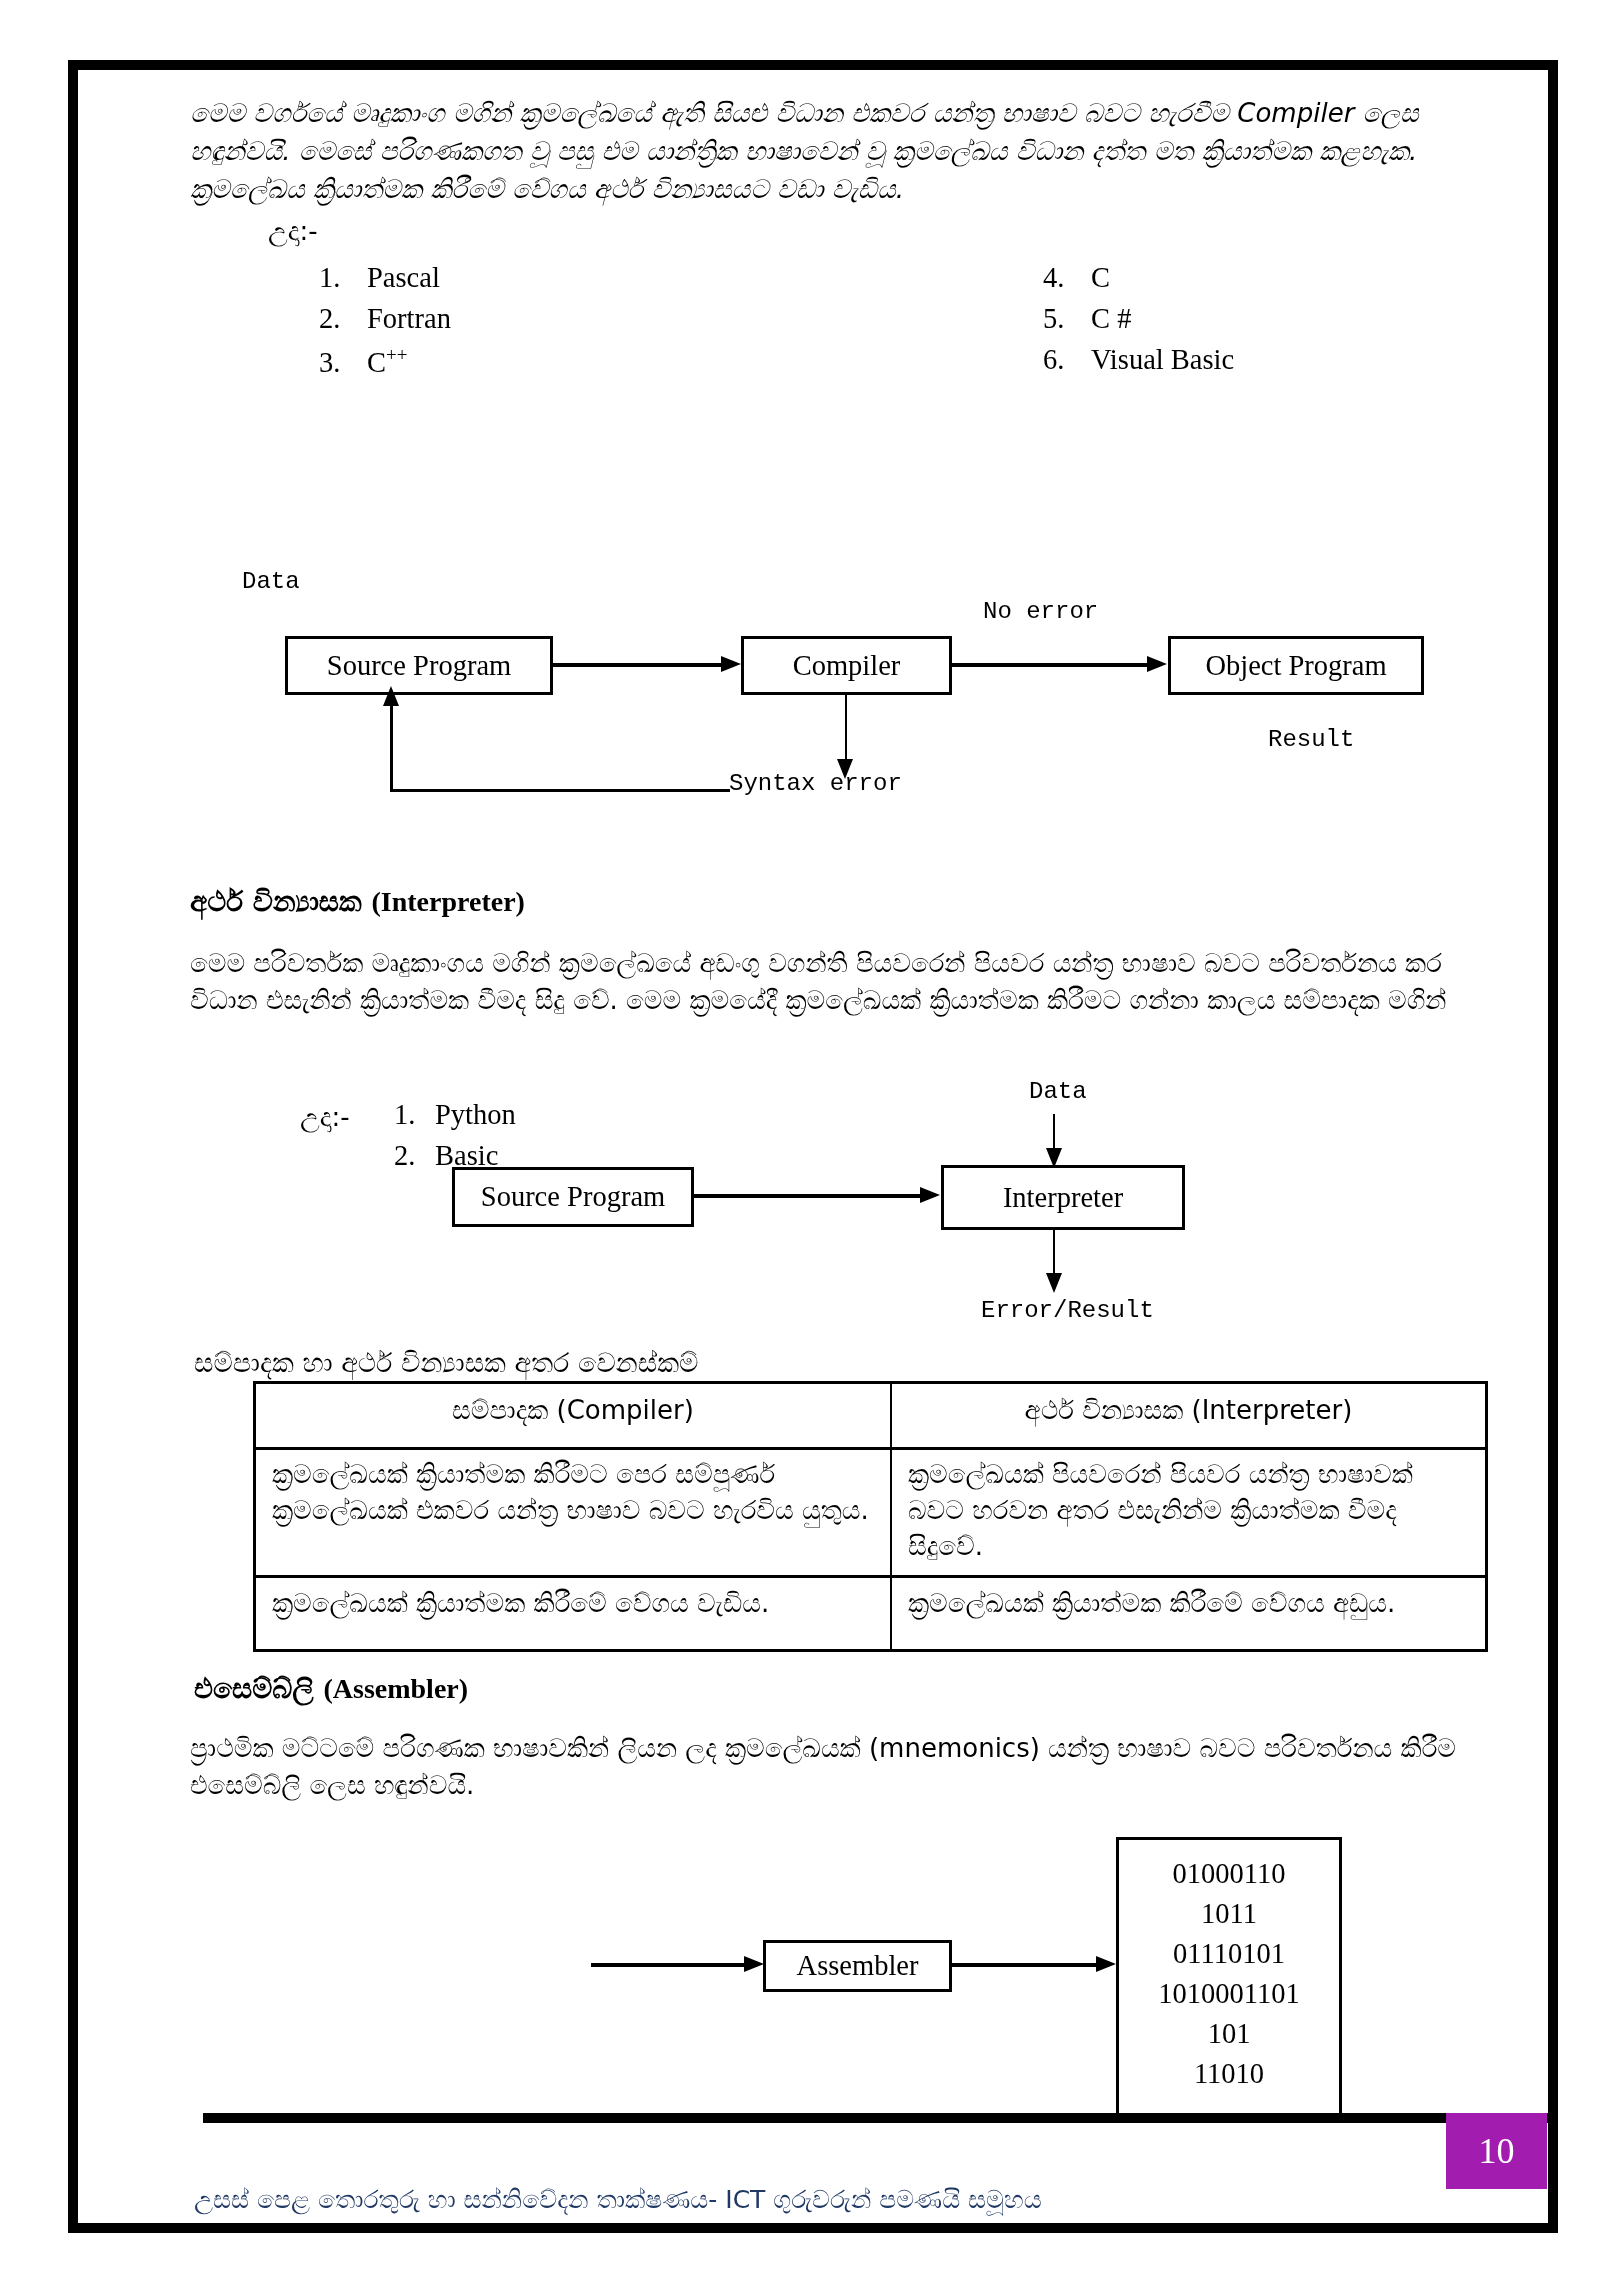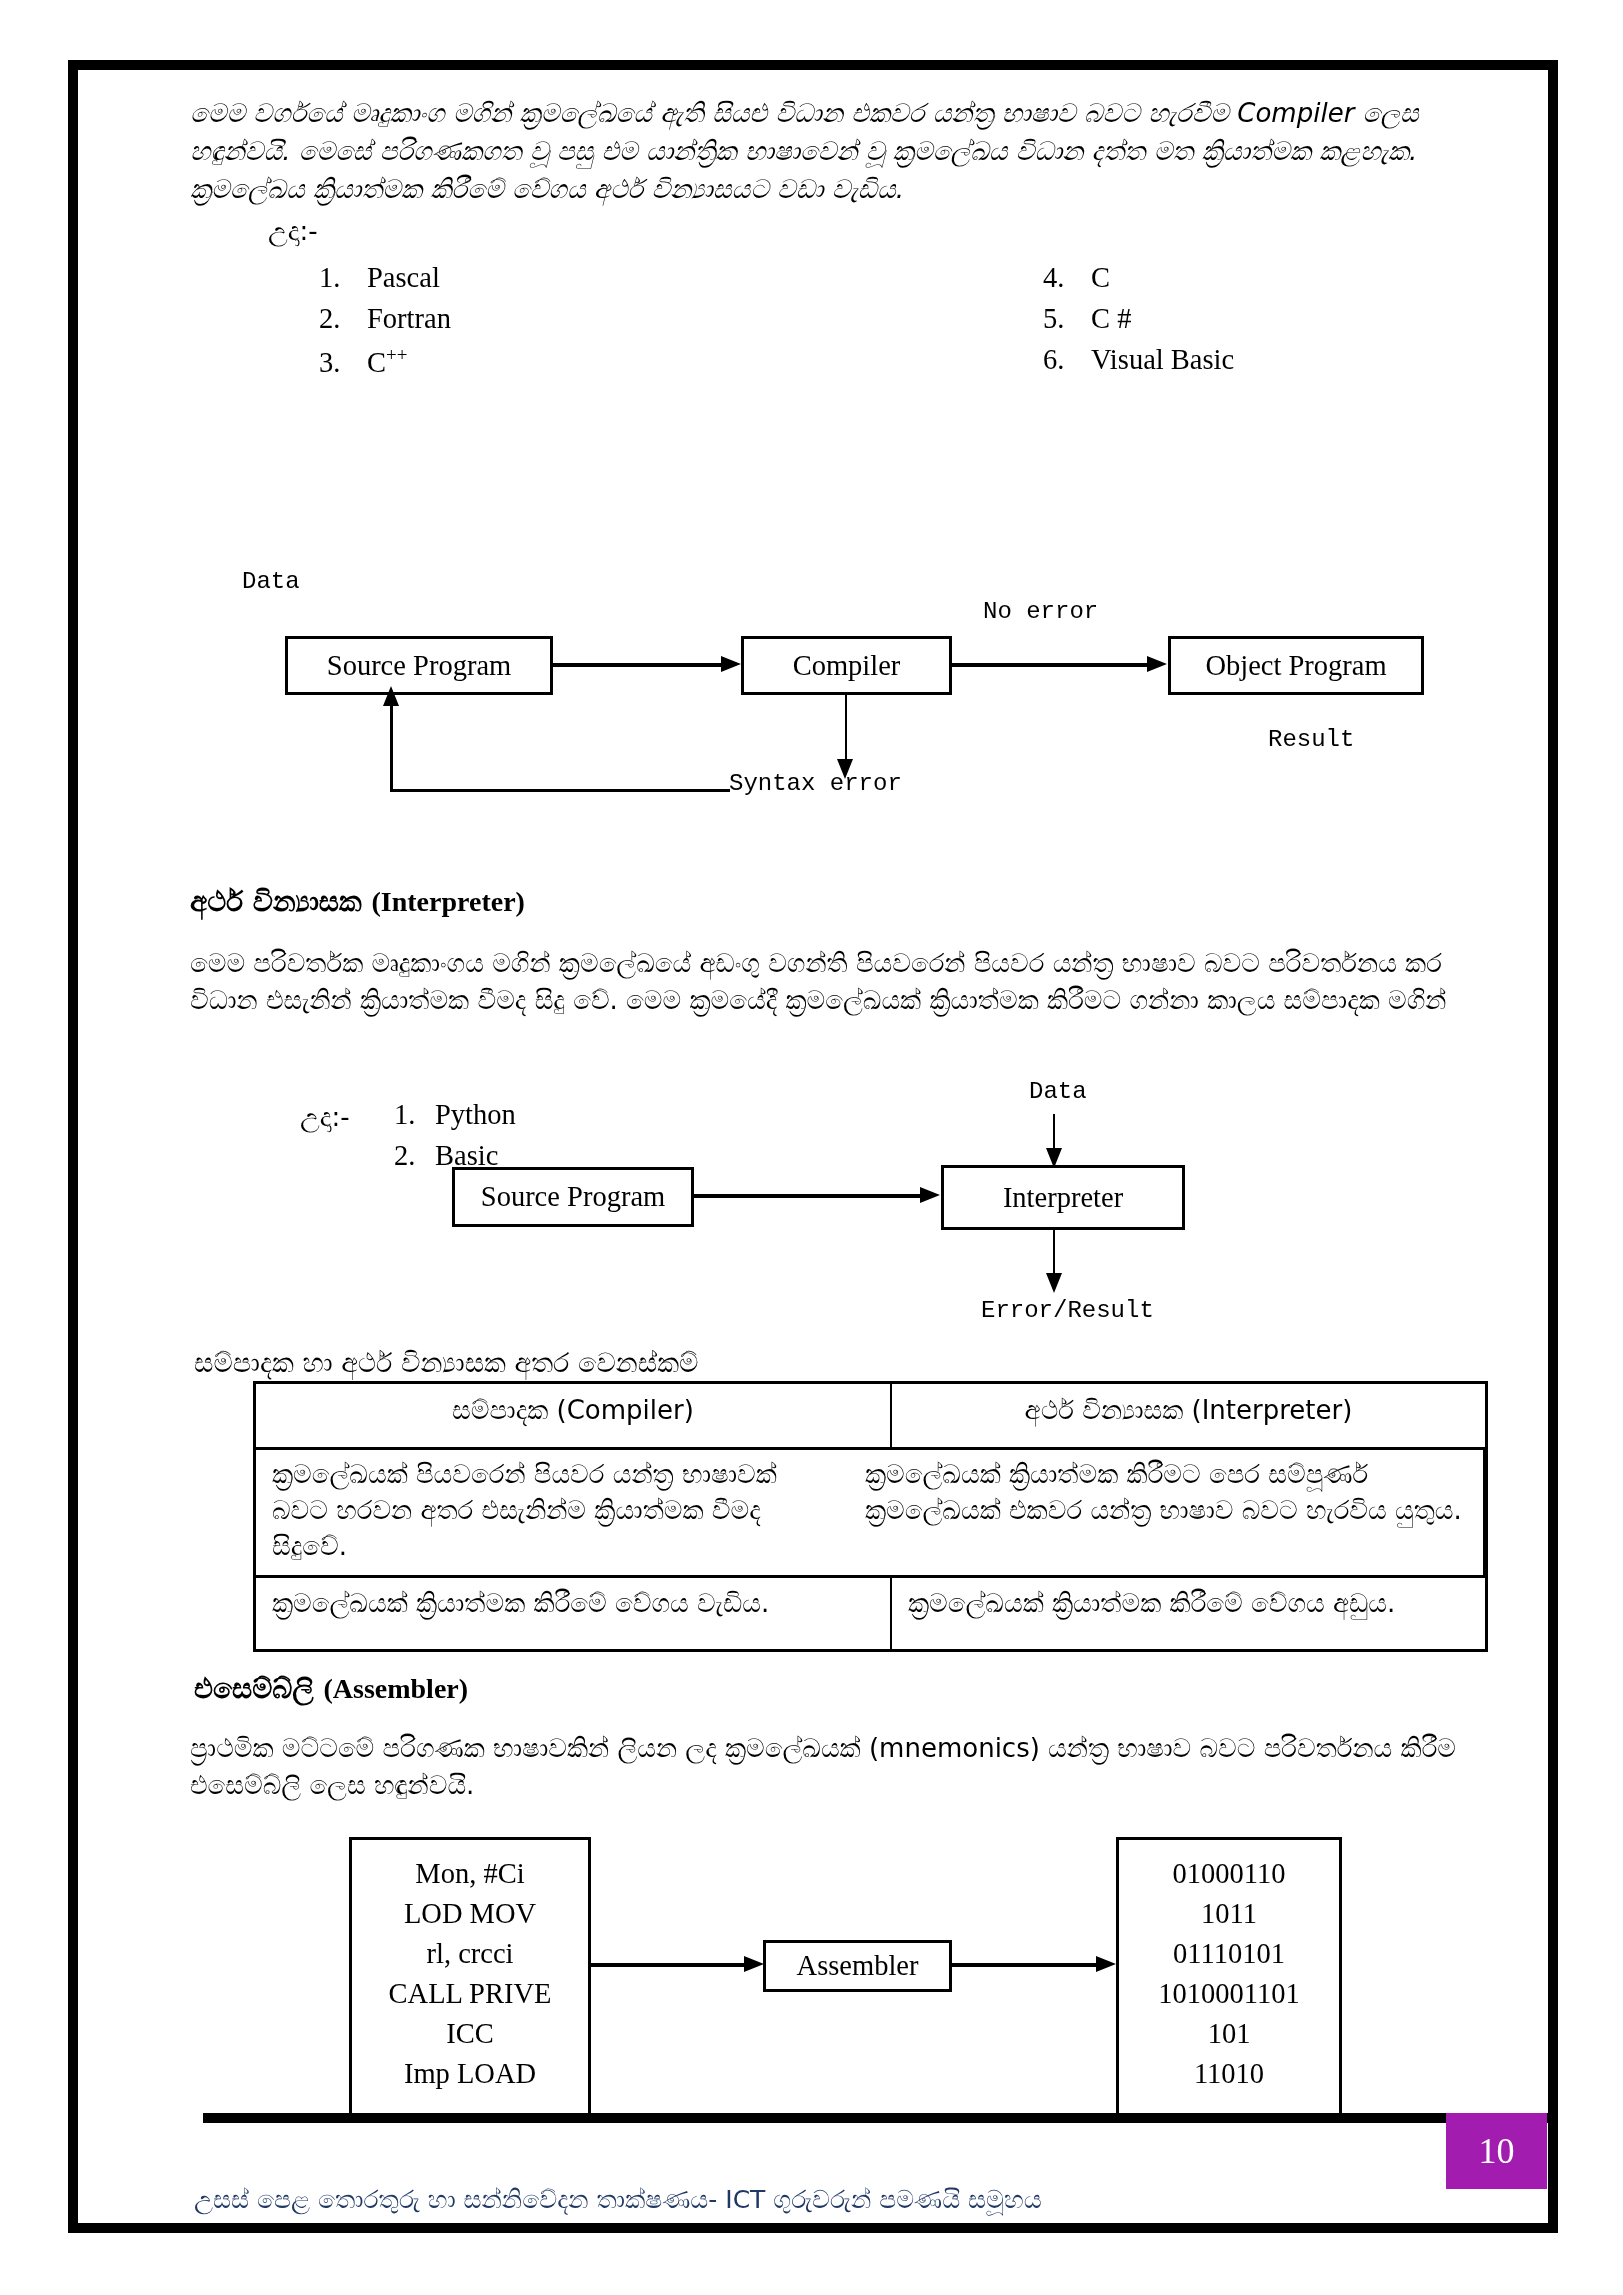--- a/index.html
+++ b/index.html
@@ -142,46 +142,38 @@
   <div class="abs dlabel" style="left:981px; top:1297px;">Error/Result</div>
 
   <div class="abs si" style="left:194px; top:1347px; font-size:27px;">සම්පාදක හා අර්ථ වින්‍යාසක අතර වෙනස්කම්</div>
 
   <div class="cmp-table">
     <div class="cmp-row">
       <div class="cmp-cell c1 cmp-head si">සම්පාදක (Compiler)</div>
       <div class="cmp-cell c2 cmp-head si">අර්ථ වින්‍යාසක (Interpreter)</div>
     </div>
     <div class="cmp-row body" style="min-height:103px;">
+      <div class="cmp-cell c1 si">ක්‍රමලේඛයක් ක්‍රියාත්මක කිරීමට පෙර සම්පූර්ණ ක්‍රමලේඛයක් එකවර යන්ත්‍ර භාෂාව බවට හැරවිය යුතුය.</div>
       <div class="cmp-cell c2 si">ක්‍රමලේඛයක් පියවරෙන් පියවර යන්ත්‍ර භාෂාවක් බවට හරවන අතර එසැනින්ම ක්‍රියාත්මක වීමද සිදුවේ.</div>
-      <div class="cmp-cell c1 si">ක්‍රමලේඛයක් ක්‍රියාත්මක කිරීමට පෙර සම්පූර්ණ ක්‍රමලේඛයක් එකවර යන්ත්‍ර භාෂාව බවට හැරවිය යුතුය.</div>
     </div>
     <div class="cmp-row body" style="min-height:71px;">
       <div class="cmp-cell c1 si">ක්‍රමලේඛයක් ක්‍රියාත්මක කිරීමේ වේගය වැඩිය.</div>
       <div class="cmp-cell c2 si">ක්‍රමලේඛයක් ක්‍රියාත්මක කිරීමේ වේගය අඩුය.</div>
     </div>
   </div>
 
   <div class="abs heading" style="left:194px; top:1672px;">
     <span class="si">එසෙම්බ්ලි</span>
     <span class="en">(Assembler)</span>
   </div>
   <div class="abs para si" style="left:190px; top:1730px; width:1347px; line-height:37px;">
     <div>ප්‍රාථමික මට්ටමේ පරිගණක භාෂාවකින් ලියන ලද ක්‍රමලේඛයක් (mnemonics) යන්ත්‍ර භාෂාව බවට පරිවර්තනය කිරීම</div>
     <div>එසෙම්බ්ලි ලෙස හඳුන්වයි.</div>
   </div>
 
-  <div class="tallbox" style="left:349px; top:1837px; width:242px; height:279px;">
-    <div>Mon, #Ci</div>
-    <div>LOD MOV</div>
-    <div>rl, crcci</div>
-    <div>CALL PRIVE</div>
-    <div>ICC</div>
-    <div>Imp LOAD</div>
-  </div>
 
   <div class="hline" style="left:591px; top:1963px; width:155px;"></div>
   <div class="ah-right" style="left:744px; top:1956px;"></div>
 
   <div class="dbox" style="left:763px; top:1940px; width:189px; height:52px;">Assembler</div>
 
   <div class="hline" style="left:952px; top:1963px; width:146px;"></div>
   <div class="ah-right" style="left:1096px; top:1956px;"></div>
 
   <div class="tallbox" style="left:1116px; top:1837px; width:226px; height:279px;">

